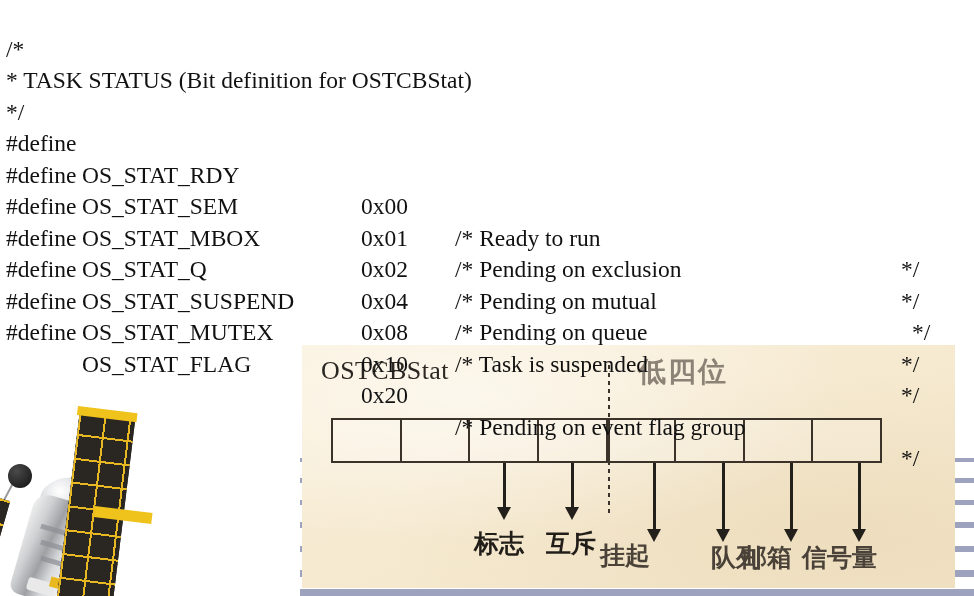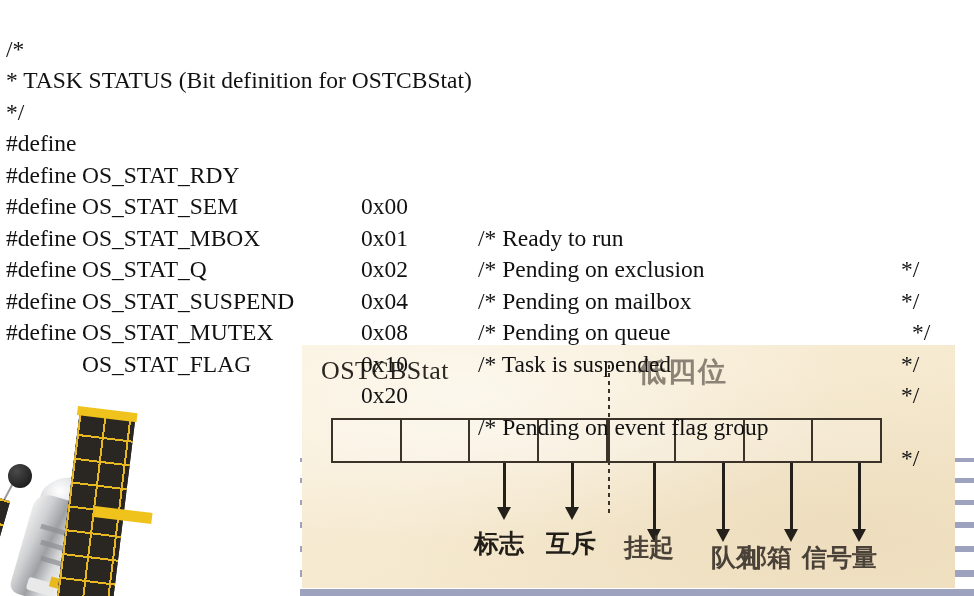--- a/index.html
+++ b/index.html
@@ -32,21 +32,21 @@
   }
   .cline {
     position: relative;
     height: 31.5px; line-height: 31.5px;
     font-size: 23.5px; color: #111111;
     white-space: pre;
   }
   .col-def  { position: absolute; left: 2px;   }
   .col-name { position: absolute; left: 78px;  }
   .col-val  { position: absolute; left: 357px; }
-  .col-cmt  { position: absolute; left: 474px; }
+  .col-cmt  { position: absolute; left: 451px; }
   .col-end  { position: absolute; left: 897px; }
   .col-end.tight { left: 908px; }
 
   
   #satellite {
     position: absolute; left: 0; top: 380px;
     width: 300px; height: 216px;
     z-index: 2; overflow: hidden;
   }
   #satellite .sat-bg {
@@ -218,21 +218,21 @@
     <span class="col-name">OS_STAT_SEM</span>
     <span class="col-val">0x01</span>
     <span class="col-cmt"><span>/*</span> <span>Pending on exclusion</span></span>
     <span class="col-end">*/</span>
   </div>
 
   <div class="cline">
     <span class="col-def">#define</span>
     <span class="col-name">OS_STAT_MBOX</span>
     <span class="col-val">0x02</span>
-    <span class="col-cmt"><span>/*</span> <span>Pending on mailbox</span></span>
+    <span class="col-cmt"><span>/*</span> <span>Pending on mutual</span></span>
     <span class="col-end tight">*/</span>
   </div>
 
   <div class="cline">
     <span class="col-def">#define</span>
     <span class="col-name">OS_STAT_Q</span>
     <span class="col-val">0x04</span>
     <span class="col-cmt"><span>/*</span> <span>Pending on queue</span></span>
     <span class="col-end">*/</span>
   </div>
@@ -318,17 +318,17 @@
     <div class="shaft" style="height:66px;"></div>
     <div class="head" style="top:66px;"></div>
   </div>
   <div class="arrow" style="left:556px;top:118px;">
     <div class="shaft" style="height:66px;"></div>
     <div class="head" style="top:66px;"></div>
   </div>
 
   <div class="lab" style="left:172px;top:182px;">标志</div>
   <div class="lab" style="left:244px;top:182px;">互斥</div>
-  <div class="lab faded" style="left:298px;top:186px;margin-left:24px;">挂起</div>
+  <div class="lab faded" style="left:298px;top:194px;">挂起</div>
   <div class="lab faded" style="left:380px;top:196px;margin-left:29px;">队列</div>
   <div class="lab faded" style="left:440px;top:196px;">邮箱</div>
   <div class="lab faded" style="left:500px;top:196px;">信号量</div>
 </div>
 
 </body></html>

